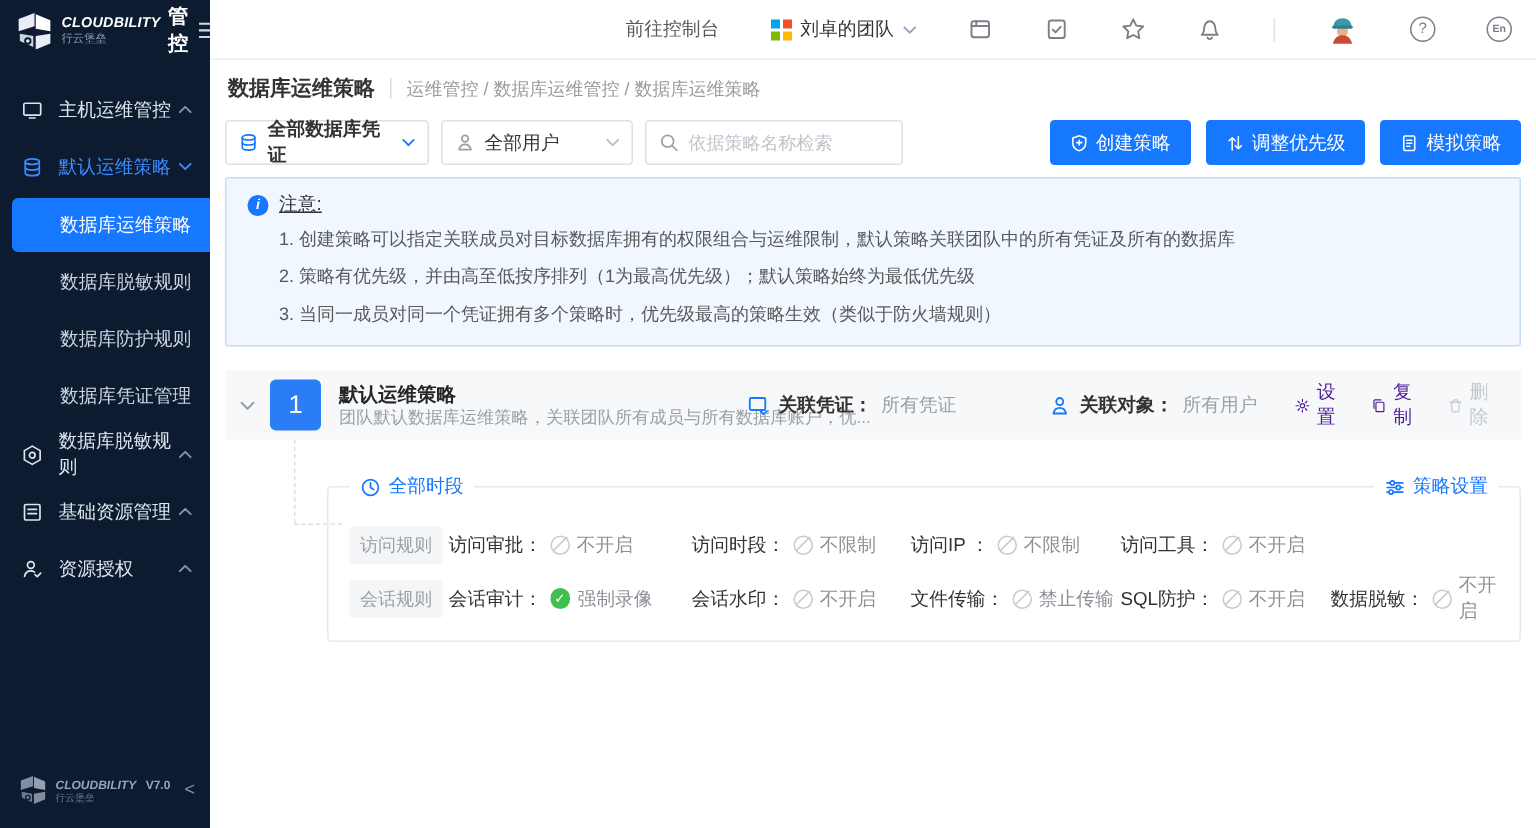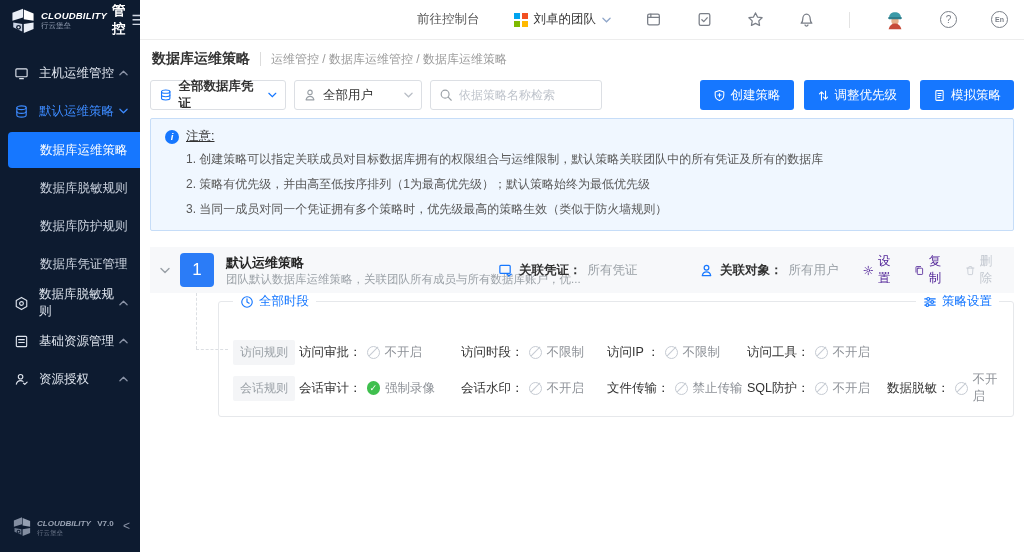--- a/index.html
+++ b/index.html
@@ -104,21 +104,21 @@
   .a-value { font-size:12.5px; color:#9aa0a6; }
   .ph-actions { margin-left:auto; display:flex; align-items:center; gap:16px; }
   .act { display:flex; align-items:center; gap:4px; color:#4c1d95; font-size:12.5px; cursor:pointer; }
   .act .ac-icon { width:13px; height:13px; }
   .act .ac-icon svg { width:100%; height:100%; stroke:currentColor; fill:none; stroke-width:1.2; stroke-linecap:round; stroke-linejoin:round; }
   .act.disabled { color:#c3c8d0; cursor:default; }
 
   .conn-v { position:absolute; left:46px; top:46px; height:56px; border-left:1px dashed #dcdfe3; }
   .conn-h { position:absolute; left:46px; top:102px; width:32px; border-top:1px dashed #dcdfe3; }
 
-  .detail-box { position:relative; margin:8px 0 0 68px; border:1px solid #e6e8eb; border-radius:3px; padding:32px 14px 10px; }
+  .detail-box { position:relative; margin:31px 0 0 68px; border:1px solid #e6e8eb; border-radius:3px; padding:20px 14px 10px; }
   .legend { position:absolute; top:-9px; background:#fff; padding:0 7px; display:flex; align-items:center; gap:5px; color:#1677ff; font-size:12.5px; cursor:pointer; }
   .legend .l-icon { width:14px; height:14px; }
   .legend .l-icon svg { width:100%; height:100%; stroke:#1677ff; fill:none; stroke-width:1.3; stroke-linecap:round; stroke-linejoin:round; }
   .legend-left { left:14px; }
   .legend-right { right:14px; }
   .rule-row { display:grid; grid-template-columns:66px 162px 146px 140px 140px 1fr; align-items:center; height:36px; }
   .rule-badge { justify-self:start; background:#f4f5f7; color:#9aa0a6; font-size:12px; padding:4px 7px; border-radius:2px; }
   .rule-item { display:flex; align-items:center; gap:5px; }
   .ri-label { color:#333; font-size:12.5px; white-space:pre; }
   .ri-value { color:#8c9096; font-size:12.5px; }

